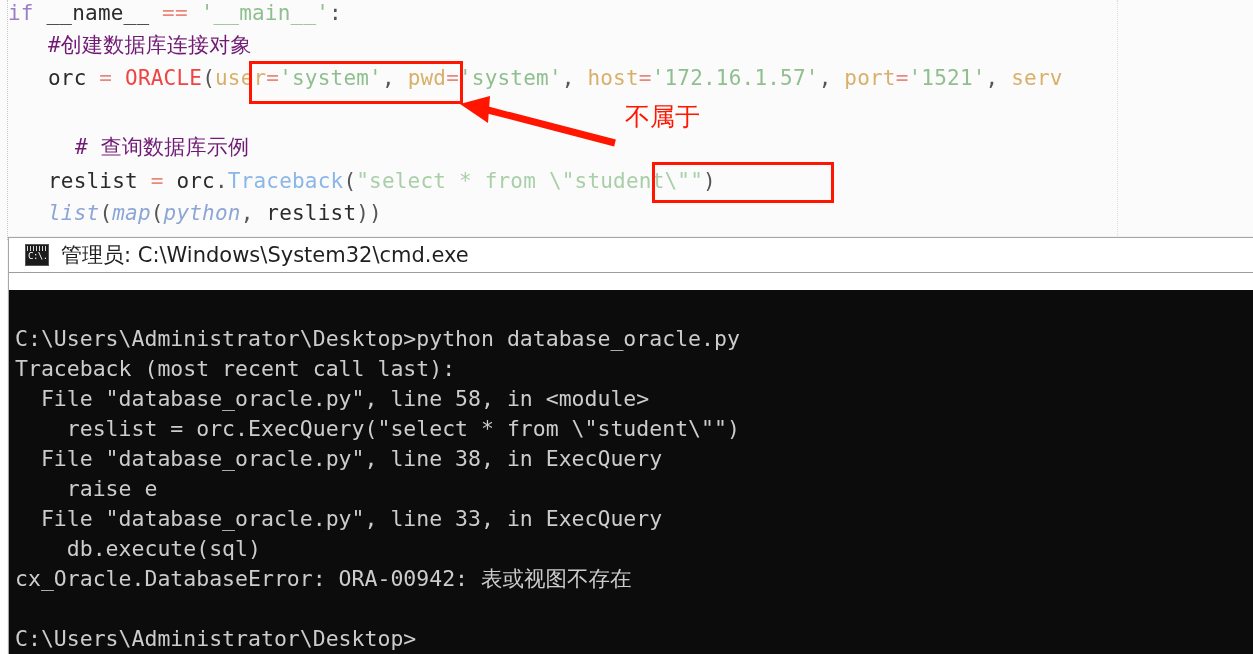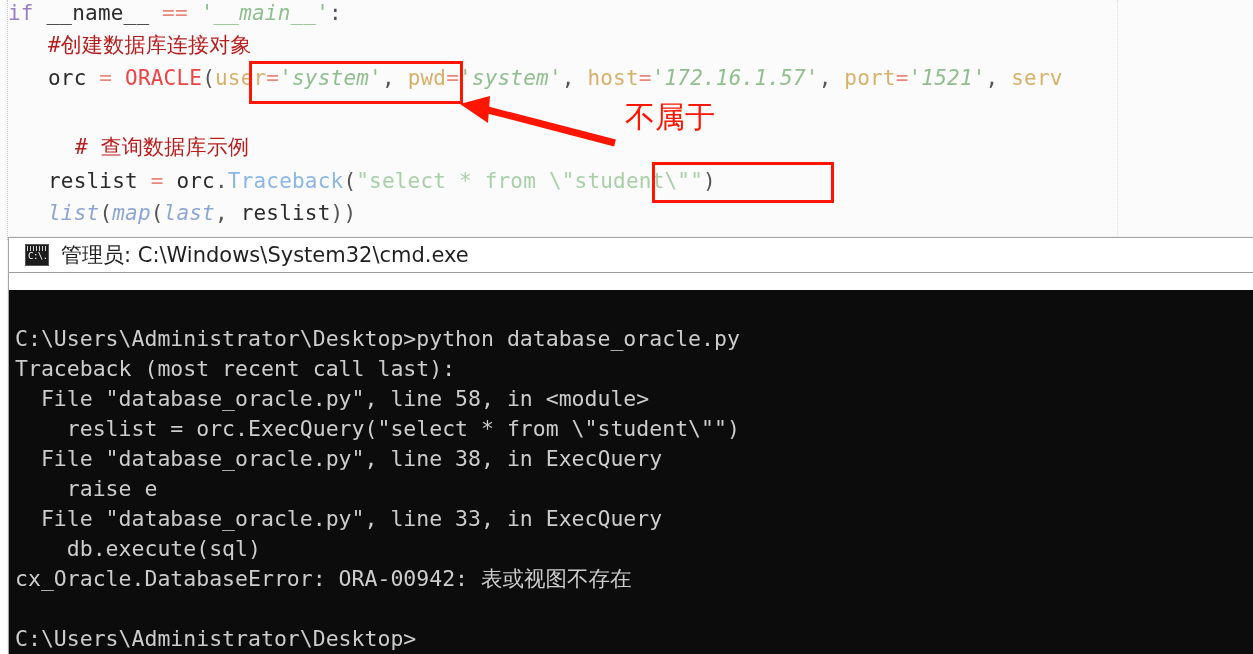--- a/index.html
+++ b/index.html
@@ -35,23 +35,23 @@
     left: 0;
     white-space: pre;
     font-family: "DejaVu Sans Mono", "Liberation Mono", monospace;
     font-size: 21px;
     line-height: 32px;
     letter-spacing: 0.2px;
   }
   .cl-kw      { color: #9a7fc7; text-align: center; }
   .cl-name    { color: #2b2b2b; font-weight: normal; }
   .cl-op      { color: #e8897c; }
-  .cl-str     { color: #8fbf8f; font-style: italic; }
+  .cl-str     { color: #8fbf8f; }
   .cl-str2    { color: #a8cfa8; }
-  .cl-comment { color: #b91c1c; }
+  .cl-comment { color: #701a75; }
   .cl-plain   { color: #ef4444; }
   .cl-func    { color: #8ab6e8; }
   .cl-builtin { color: #8da6d6; font-style: italic; text-align: center; }
   .cl-param   { color: #d8b06a; }
   .cl-punc    { color: #555; }
 
   
   .red-box {
     position: absolute;
     border: 3px solid #ff1500;
@@ -69,21 +69,21 @@
     overflow: visible;
   }
   #arrow-1 { left: 460px; top: 95px;  width: 160px; height: 55px; }
   #arrow-2 { left: 610px; top: 235px; width: 160px; height: 285px; }
 
   #anno-1 {
     position: absolute;
     left: 625px; top: 100px;
     color: #ff1500;
     font-family: "DejaVu Sans", sans-serif;
-    font-size: 30px;
+    font-size: 25px;
     line-height: 34px;
     white-space: nowrap;
   }
 
   
   #cmd-window {
     position: absolute;
     left: 8px; top: 237px;
     width: 1245px; height: 417px;
     background: #ffffff;
@@ -157,21 +157,21 @@
 
 <div id="editor">
   <div class="indent-guide ig1"></div>
   <div class="indent-guide ig2"></div>
   <div id="code-lines">
       <div class="code-line" style="top: -3px; padding-left: 8px;"><span class="cl-kw">if </span><span class="cl-name">__name__</span><span class="cl-op"> == </span><span class="cl-str">'__main__'</span><span class="cl-punc">:</span></div>
       <div class="code-line" style="top: 29px; padding-left: 48px;"><span class="cl-comment">#创建数据库连接对象</span></div>
       <div class="code-line" style="top: 62px; padding-left: 48px;"><span class="cl-name">orc</span><span class="cl-op"> = </span><span class="cl-plain">ORACLE</span><span class="cl-punc">(</span><span class="cl-param">user</span><span class="cl-op">=</span><span class="cl-str">'system'</span><span class="cl-punc">, </span><span class="cl-param">pwd</span><span class="cl-op">=</span><span class="cl-str">'system'</span><span class="cl-punc">, </span><span class="cl-param">host</span><span class="cl-op">=</span><span class="cl-str">'172.16.1.57'</span><span class="cl-punc">, </span><span class="cl-param">port</span><span class="cl-op">=</span><span class="cl-str">'1521'</span><span class="cl-punc">, </span><span class="cl-param">serv</span></div>
       <div class="code-line" style="top: 131px; padding-left: 75px;"><span class="cl-comment"># 查询数据库示例</span></div>
       <div class="code-line" style="top: 165px; padding-left: 48px;"><span class="cl-name">reslist</span><span class="cl-op"> = </span><span class="cl-name">orc</span><span class="cl-punc">.</span><span class="cl-func">Traceback</span><span class="cl-punc">(</span><span class="cl-str2">"select * from \"student\""</span><span class="cl-punc">)</span></div>
-      <div class="code-line" style="top: 197px; padding-left: 48px;"><span class="cl-builtin">list</span><span class="cl-punc">(</span><span class="cl-builtin">map</span><span class="cl-punc">(</span><span class="cl-builtin">last</span><span class="cl-punc">, </span><span class="cl-name">reslist</span><span class="cl-punc">))</span></div>
+      <div class="code-line" style="top: 197px; padding-left: 48px;"><span class="cl-builtin">list</span><span class="cl-punc">(</span><span class="cl-builtin">map</span><span class="cl-punc">(</span><span class="cl-builtin">python</span><span class="cl-punc">, </span><span class="cl-name">reslist</span><span class="cl-punc">))</span></div>
     </div>
 </div>
 
 <div class="red-box" id="box-user"></div>
 <div class="red-box" id="box-student"></div>
 <div class="red-box" id="box-ora"></div>
 
 <svg class="arrow-svg" id="arrow-1" viewBox="0 0 160 55">
   <line x1="155" y1="48" x2="24" y2="14" stroke="#ff1500" stroke-width="7" stroke-linecap="butt"></line>
   <polygon points="0,9 30,1 28,28" fill="#ff1500"></polygon>

